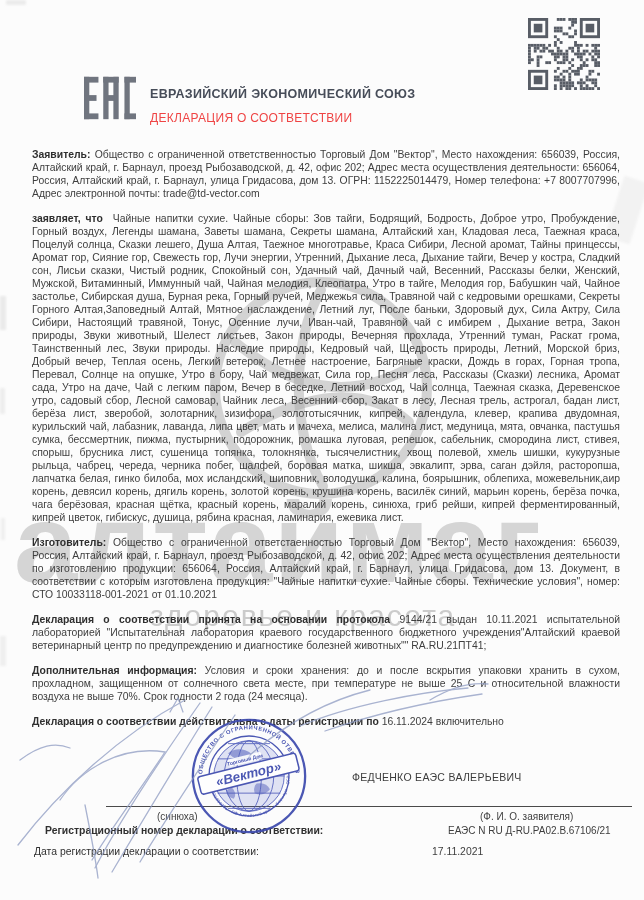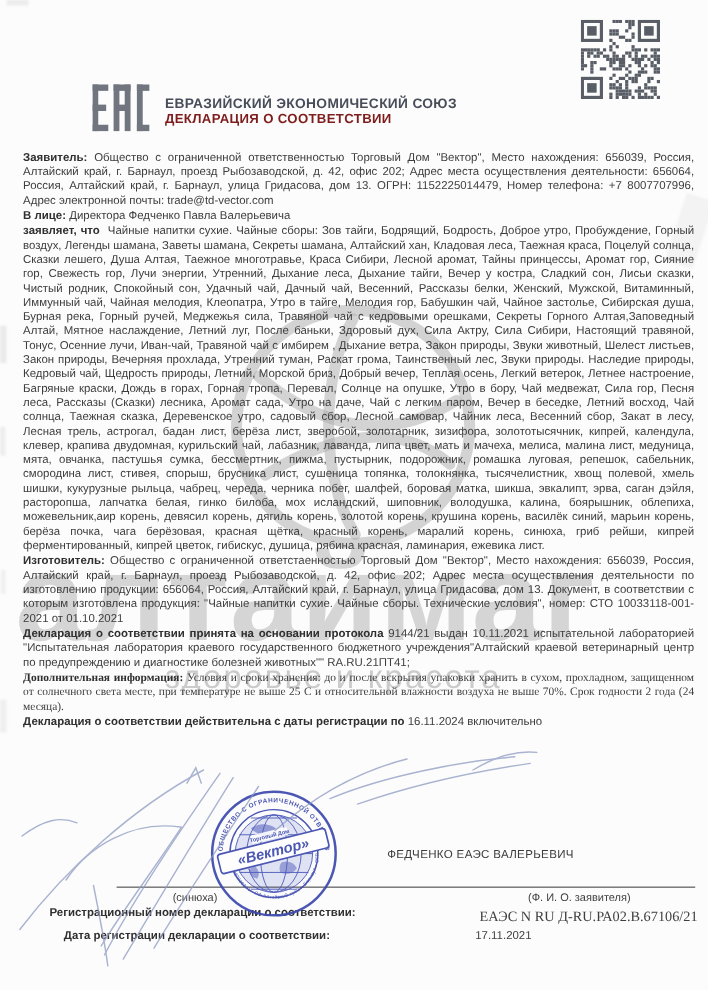--- a/index.html
+++ b/index.html
@@ -20,40 +20,40 @@
   .wm-tagline{
     left:150px;top:599px;
     font-size:30px;font-weight:400;letter-spacing:2px;
     color:rgba(163,163,163,0.55);white-space:nowrap;
   }
   .wm-emblem{left:205px;top:272px;}
   
   .eac{position:absolute;left:84px;top:76px;z-index:2;}
   .titles{position:absolute;left:150px;top:87px;width:480px;text-align:left;z-index:2;}
   .title-union{font-size:12.5px;font-weight:700;color:#474d59;letter-spacing:.3px;}
-  .title-doc{font-size:12px;font-weight:700;color:#7f1d1d;letter-spacing:.3px;}
+  .title-doc{font-size:12px;font-weight:400;color:#ef4444;letter-spacing:.3px;margin-top:10px;}
   .qr{position:absolute;left:528px;top:18px;z-index:2;}
   
   .content{
     position:absolute;left:20px;top:136px;width:612px;z-index:2;
     font-size:10.4px;line-height:13px;text-align:justify;
   }
-  .content p{margin:1px;}
+  .content p{margin:12px;}
   .b{font-weight:700;color:#2f2f2f;}
-  .mt1{margin-top:1px;} .mt7{margin-top:7px;} .mt9{margin-top:9px;font-family:Liberation Serif, serif;}
+  .mt1{margin-top:1px;} .mt7{margin-top:7px;} .mt9{margin-top:9px;}
   .mt11{margin-top:11px;} .mt13{margin-top:13px;}
   .noj{text-align:left;}
   
   .fio{position:absolute;left:352px;top:771px;font-size:10.5px;color:#3c3c3c;z-index:3;letter-spacing:.3px;}
   .sig-line{position:absolute;left:106px;top:806px;width:526px;height:1.3px;background:#4a4a4a;z-index:3;}
   .cap-sign{position:absolute;left:157px;top:811px;font-size:10px;z-index:3;}
   .cap-fio{position:absolute;left:480px;top:811px;font-size:10px;z-index:3;}
   .reg-label{position:absolute;left:45px;top:825px;font-size:10.4px;font-weight:700;color:#303030;z-index:3;}
-  .reg-value{position:absolute;left:436px;top:825px;font-size:13px;z-index:3;font-family:Liberation Serif, serif;}
-  .date-label{position:absolute;left:58px;top:846px;font-size:10.4px;font-weight:700;color:#303030;z-index:3;}
+  .reg-value{position:absolute;left:448px;top:825px;font-size:10px;z-index:3;}
+  .date-label{position:absolute;left:34px;top:846px;font-size:10.4px;font-weight:400;color:#303030;z-index:3;}
   .date-value{position:absolute;left:432px;top:846px;font-size:10.4px;z-index:3;}
   .stamp{position:absolute;left:190px;top:717px;z-index:6;opacity:.93;}
   .signature-ink{position:absolute;left:0;top:0;z-index:7;pointer-events:none;}
   
   .noise{position:absolute;pointer-events:none;z-index:0;background:#dcdcdc;filter:blur(1px);}
 </style>
 </head>
 <body>
 
 <div class="page">
@@ -284,21 +284,20 @@
       <rect x="1.44" y="1.44" width="17.28" height="17.28" fill="none" stroke="#585d66" stroke-width="2.88"></rect>
       <rect x="5.76" y="5.76" width="8.64" height="8.64" fill="#585d66"></rect>
       <rect x="53.28" y="1.44" width="17.28" height="17.28" fill="none" stroke="#585d66" stroke-width="2.88"></rect>
       <rect x="57.60" y="5.76" width="8.64" height="8.64" fill="#585d66"></rect>
       <rect x="1.44" y="53.28" width="17.28" height="17.28" fill="none" stroke="#585d66" stroke-width="2.88"></rect>
       <rect x="5.76" y="57.60" width="8.64" height="8.64" fill="#585d66"></rect>
     </svg>
 
   <div class="content">
     <p><span class="b">Заявитель:</span> <span>Общество с ограниченной ответственностью Торговый Дом "Вектор", Место нахождения: 656039, Россия, Алтайский край, г. Барнаул, проезд Рыбозаводской, д. 42, офис 202; Адрес места осуществления деятельности: 656064, Россия, Алтайский край, г. Барнаул, улица Гридасова, дом 13.  ОГРН: 1152225014479, Номер телефона: +7 8007707996, Адрес электронной почты: trade@td-vector.com</span></p>
-    <p class="mt1 noj"><span class="b">В лице:</span> <span>Директора Федченко Павла Валерьевича</span></p>
 
     <p class="mt7"><span class="b">заявляет, что</span>&nbsp; <span>Чайные напитки сухие. Чайные сборы: Зов тайги, Бодрящий, Бодрость, Доброе утро, Пробуждение, Горный воздух, Легенды шамана, Заветы шамана, Секреты шамана, Алтайский хан, Кладовая леса, Таежная краса, Поцелуй солнца, Сказки лешего,  Душа Алтая, Таежное многотравье, Краса Сибири, Лесной аромат,  Тайны принцессы,  Аромат гор, Сияние гор, Свежесть гор, Лучи энергии, Утренний, Дыхание леса, Дыхание тайги, Вечер у костра, Сладкий сон, Лисьи сказки, Чистый родник, Спокойный сон, Удачный чай, Дачный чай, Весенний, Рассказы белки, Женский, Мужской, Витаминный,  Иммунный чай, Чайная мелодия, Клеопатра,  Утро в тайге,  Мелодия гор, Бабушкин чай, Чайное застолье, Сибирская душа, Бурная река, Горный ручей, Меджежья сила,  Травяной чай с кедровыми орешками,  Секреты Горного Алтая,Заповедный Алтай, Мятное наслаждение,  Летний луг,  После баньки,  Здоровый дух, Сила Актру, Сила Сибири,  Настоящий травяной,  Тонус, Осенние лучи,  Иван-чай,  Травяной чай с имбирем , Дыхание ветра, Закон природы, Звуки животный, Шелест листьев, Закон природы, Вечерняя прохлада, Утренний туман, Раскат грома, Таинственный лес,  Звуки природы. Наследие природы, Кедровый чай, Щедрость природы,  Летний,  Морской бриз,  Добрый вечер, Теплая осень, Легкий ветерок, Летнее настроение, Багряные краски, Дождь в горах, Горная тропа, Перевал, Солнце на опушке, Утро в бору, Чай медвежат, Сила гор, Песня леса, Рассказы (Сказки)  лесника, Аромат сада, Утро на даче, Чай с легким паром, Вечер в беседке, Летний восход, Чай солнца, Таежная сказка, Деревенское утро, садовый сбор, Лесной самовар, Чайник леса, Весенний сбор, Закат в лесу, Лесная трель, астрогал, бадан лист, берёза  лист, зверобой, золотарник, зизифора, золототысячник, кипрей, календула, клевер, крапива двудомная, курильский чай, лабазник, лаванда, липа цвет, мать и мачеха, мелиса, малина лист, медуница, мята, овчанка, пастушья сумка, бессмертник, пижма, пустырник, подорожник, ромашка луговая, репешок, сабельник, смородина лист, стивея, спорыш, брусника лист, сушеница топянка, толокнянка, тысячелистник, хвощ полевой, хмель шишки, кукурузные рыльца, чабрец, череда, черника побег, шалфей, боровая матка, шикша, эвкалипт, эрва, саган дэйля, расторопша, лапчатка белая, гинко билоба, мох исландский, шиповник, володушка, калина, боярышник, облепиха, можевельник,аир корень, девясил корень, дягиль корень, золотой корень, крушина корень, василёк синий, марьин корень, берёза почка, чага берёзовая, красная щётка, красный корень, маралий корень, синюха, гриб рейши, кипрей ферментированный, кипрей цветок, гибискус, душица, рябина красная, ламинария, ежевика лист.</span></p>
 
     <p class="mt1"><span class="b">Изготовитель:</span> <span>Общество с ограниченной ответстаенностью Торговый Дом "Вектор", Место нахождения: 656039, Россия, Алтайский край, г. Барнаул, проезд Рыбозаводской, д. 42, офис 202; Адрес места осуществления деятельности по изготовлению продукции: 656064, Россия, Алтайский край, г. Барнаул, улица Гридасова, дом 13. Документ, в соответствии с которым изготовлена продукция: "Чайные напитки сухие. Чайные сборы. Технические условия", номер: СТО 10033118-001-2021 от 01.10.2021</span></p>
 
 
     <p class="mt7"><span class="b">Декларация о соответствии принята на основании протокола</span> <span>9144/21 выдан 10.11.2021  испытательной лабораторией "Испытательная лаборатория краевого государственного бюджетного учреждения"Алтайский краевой ветеринарный центр по предупреждению и диагностике болезней животных"" RA.RU.21ПТ41;</span></p>
 
     <p class="mt9"><span class="b">Дополнительная информация:</span> <span>Условия и сроки хранения: до и после вскрытия упаковки хранить в сухом, прохладном, защищенном от солнечного света месте, при температуре не выше 25 С  и относительной влажности воздуха не выше 70%.  Срок годности 2 года (24 месяца).</span></p>
 

